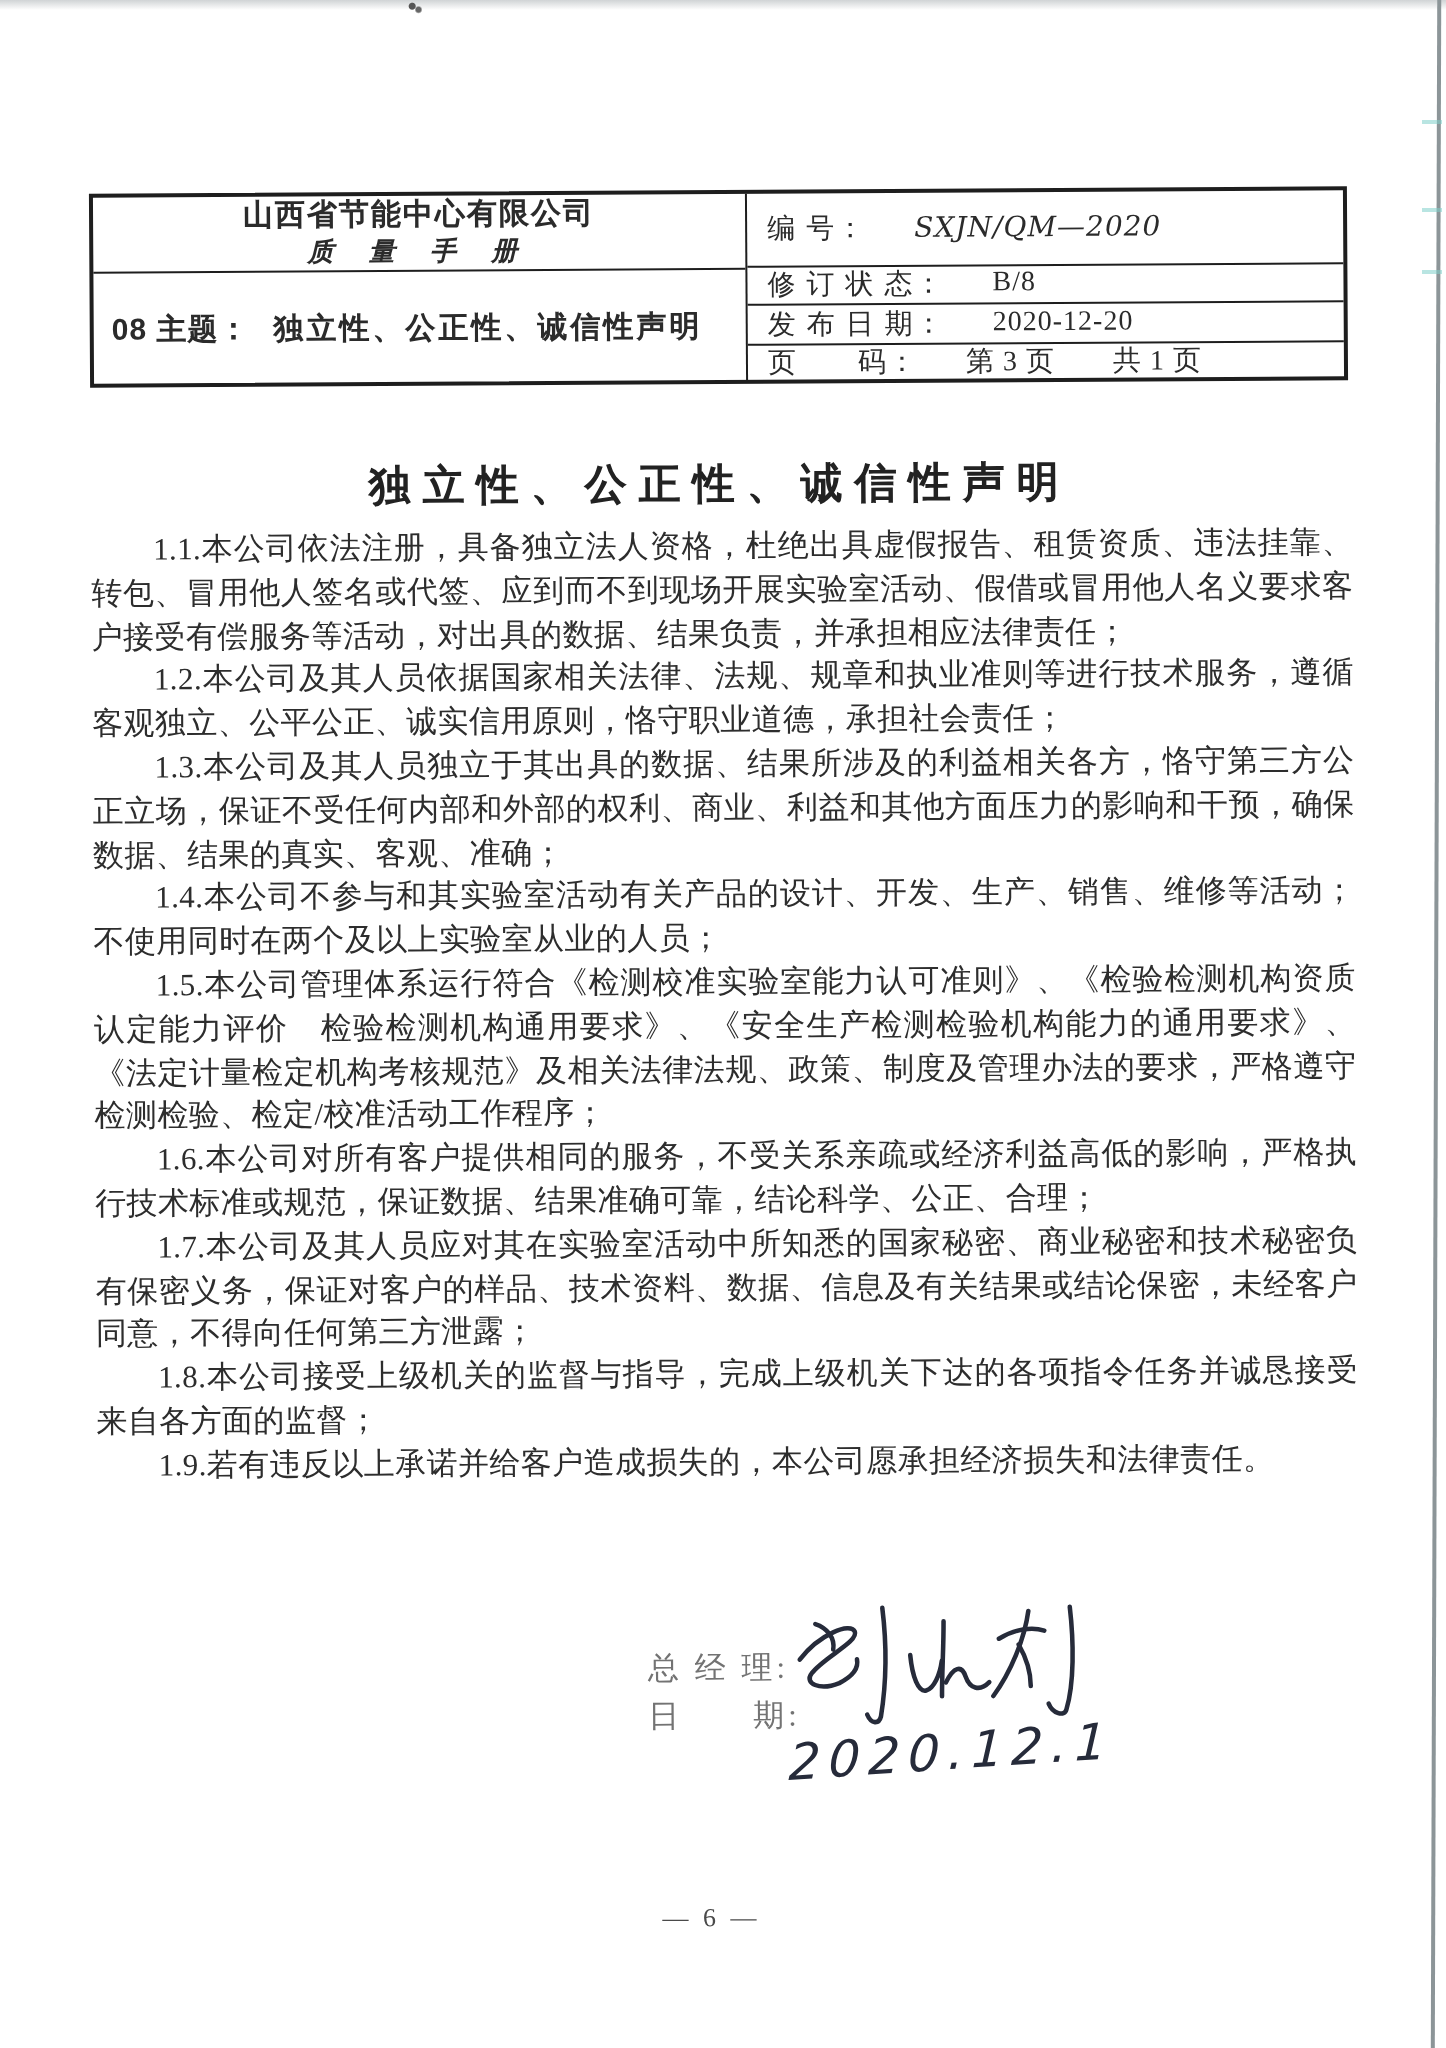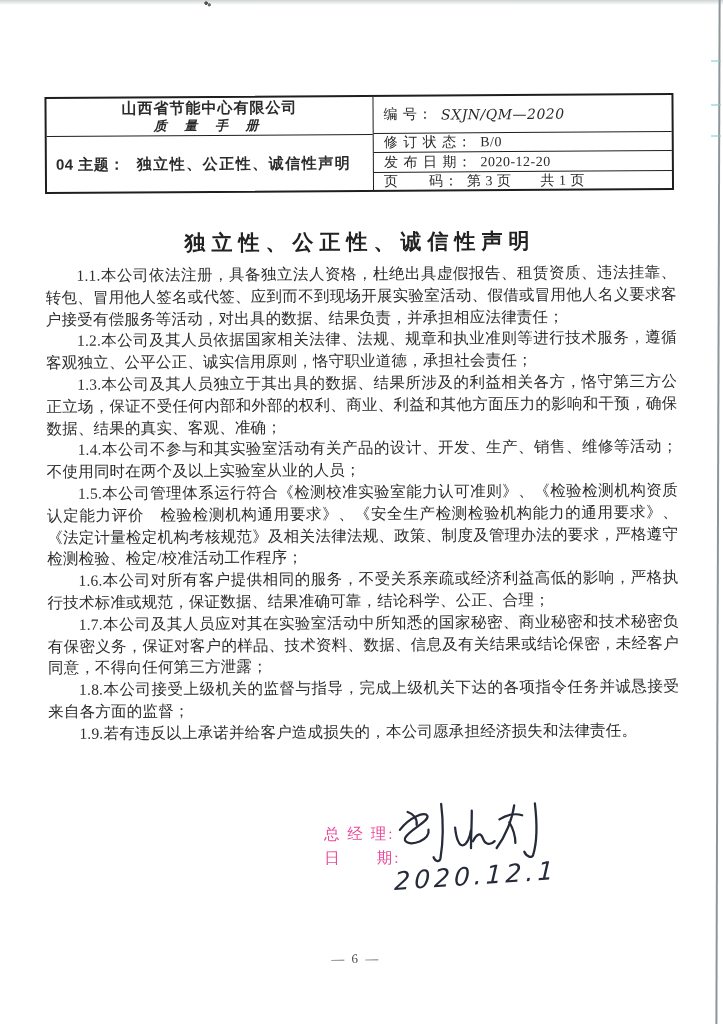--- a/index.html
+++ b/index.html
@@ -58,21 +58,21 @@
   .hdr-subject .subj { margin-left:12px; letter-spacing:1.5px; }
   .hdr-right { display:flex; flex-direction:column; }
   .hdr-row {
     display:flex; align-items:center; padding-left:10px;
     border-bottom:1.5px solid #1e1e1e; white-space:pre;
     font-size:14px; letter-spacing:1px;
   }
   .hdr-row:last-child { border-bottom:none; }
   .hdr-row.r1 { height:37px; }
   .hdr-row.r2 { height:19px; } .hdr-row.r3 { height:20px; } .hdr-row.r4 { flex:1; }
-  .hdr-row .val { margin-left:8px; letter-spacing:.5px;text-align:right; }
+  .hdr-row .val { margin-left:24px; letter-spacing:.5px;text-align:right; }
   .val-italic { font-style:italic; font-family:"DejaVu Serif","Liberation Serif",serif; letter-spacing:1.5px; }
 
   
   .doc-title {
     position:absolute; left:0; top:228px; width:723px;
     text-align:center;
     font-family:"Liberation Sans","DejaVu Sans",sans-serif;
     font-weight:bold; font-size:21px; letter-spacing:6px; color:#222;
   }
 
@@ -80,21 +80,21 @@
   .body-text {
     position:absolute; left:47px; top:263px; width:631px;
     font-size:15.5px; line-height:21.8px; text-align:justify;
     color:#2d2d2d; letter-spacing:.2px;
   }
   .body-text p { margin:0; text-indent:2em; }
 
   
   .sig-label {
     position:absolute; left:322px; white-space:pre;
-    font-size:15.5px; letter-spacing:2px; color:#ec4899;
+    font-size:15.5px; letter-spacing:2px; color:#737373;
   }
   .sig-label.manager { top:824px; }
   .sig-label.date { top:848px; }
   .sig-svg { position:absolute; left:392px; top:799px; }
   .sig-date-hand {
     position:absolute; left:392px; top:861px; width:200px;
     font-family:"DejaVu Sans","Liberation Sans",sans-serif;
     font-style:italic; font-size:25px; letter-spacing:4px; color:#262b3a;
     transform:rotate(-3.5deg) skewX(-6deg);
   }
@@ -110,32 +110,32 @@
 
 <div class="sheet">
 
   <div class="hdr-table">
     <div class="hdr-left">
       <div class="hdr-company">
         <div>山西省节能中心有限公司</div>
         <div class="manual">质 量 手 册</div>
       </div>
       <div class="hdr-subject">
-        <span>04 主题：</span>
+        <span>08 主题：</span>
         <span class="subj">独立性、公正性、诚信性声明</span>
       </div>
     </div>
     <div class="hdr-right">
       <div class="hdr-row r1">
         <span>编 号：</span>
         <span class="val val-italic">SXJN/QM—2020</span>
       </div>
       <div class="hdr-row r2">
         <span>修 订 状 态：</span>
-        <span class="val">B/0</span>
+        <span class="val">B/8</span>
       </div>
       <div class="hdr-row r3">
         <span>发 布 日 期：</span>
         <span class="val">2020-12-20</span>
       </div>
       <div class="hdr-row r4">
         <span>页　　码：</span>
         <span class="val">第 3 页　　共 1 页</span>
       </div>
     </div>

